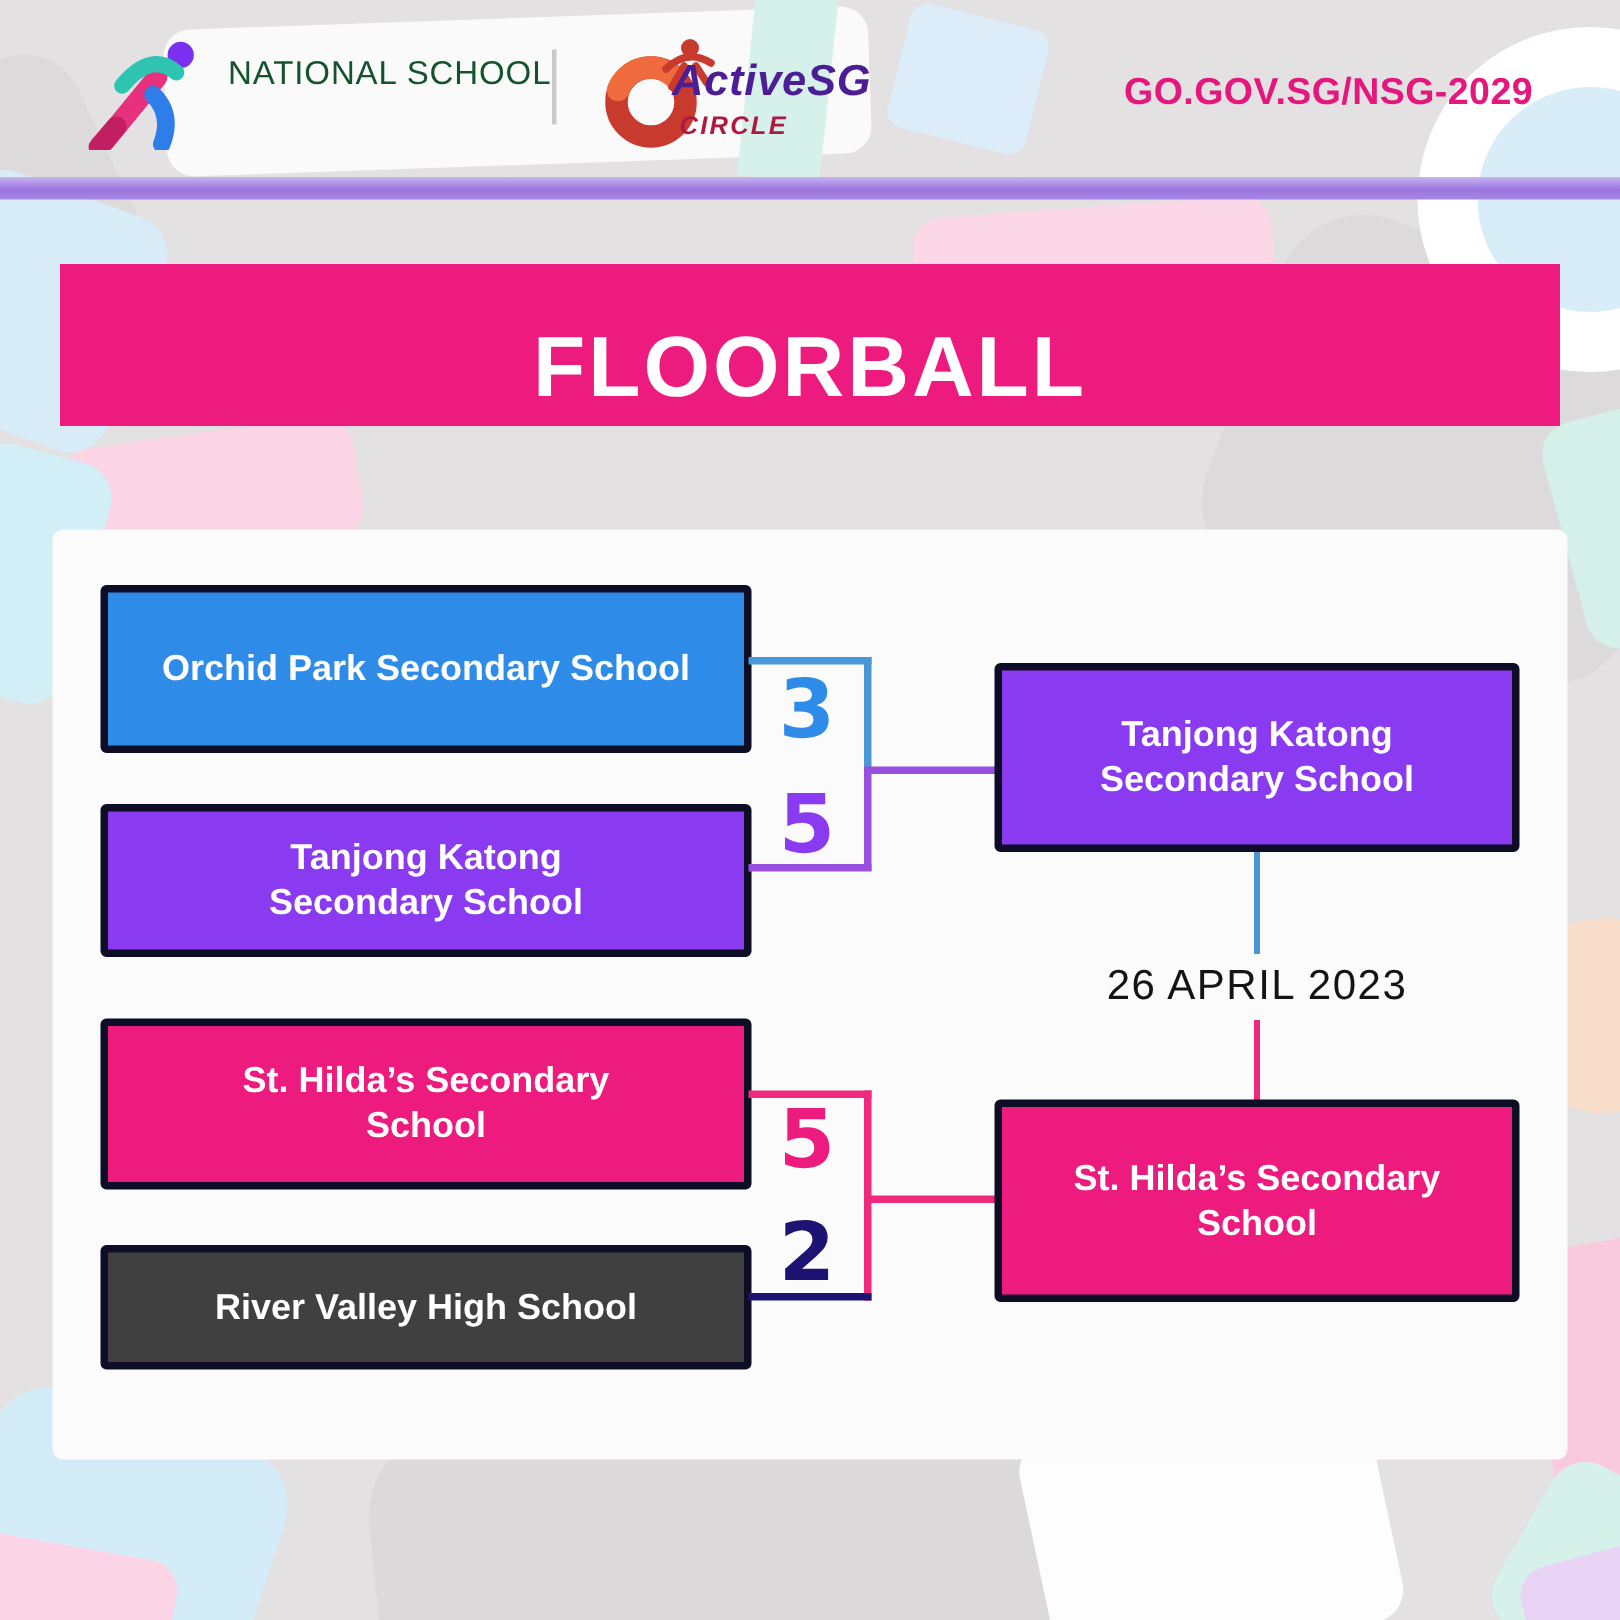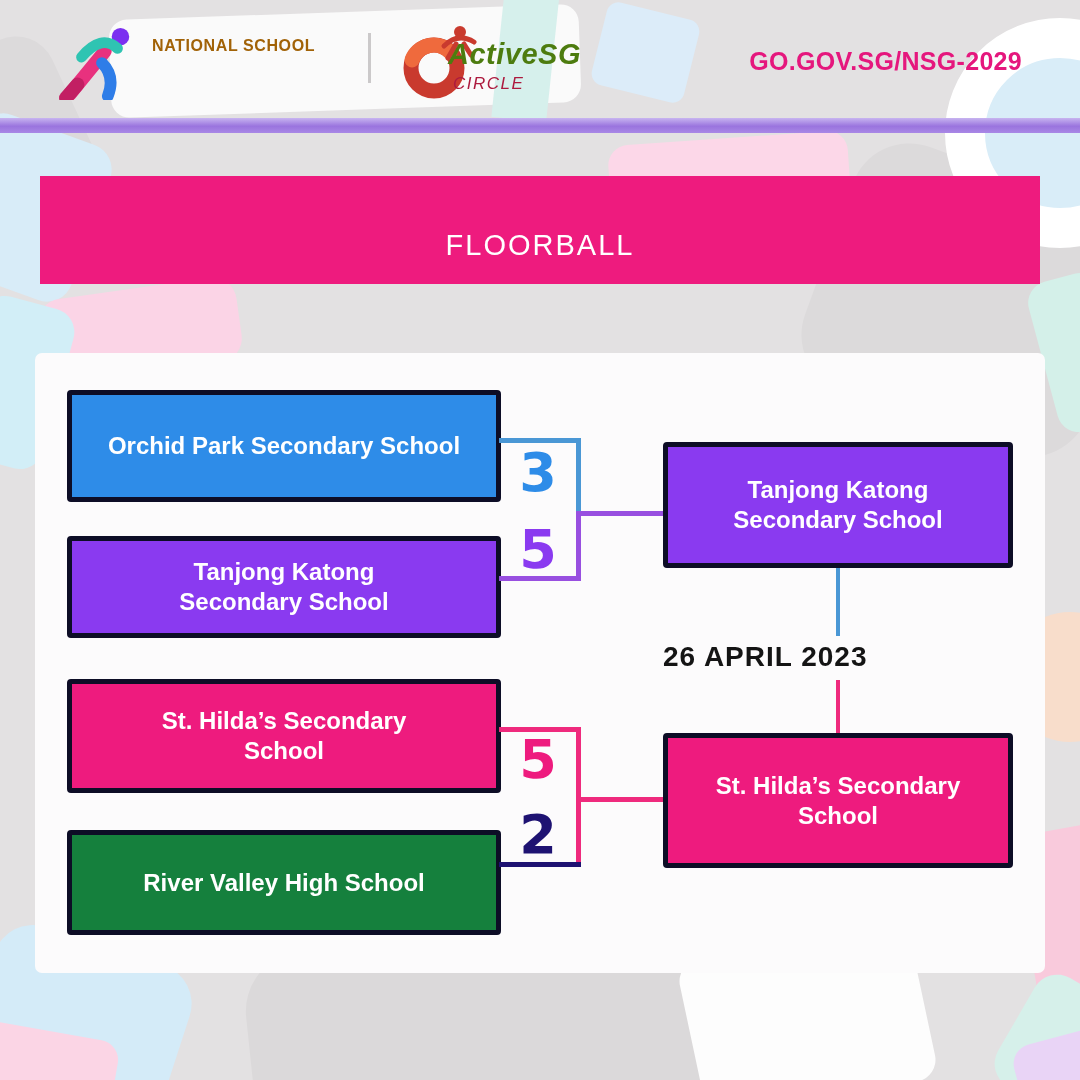--- a/index.html
+++ b/index.html
@@ -4,54 +4,54 @@
 <style>
   html,body{margin:0;padding:0;}
   body{width:1080px;height:1080px;font-family:"Liberation Sans",sans-serif;}
   .canvas{position:relative;width:1080px;height:1080px;background:#e3e1e2;overflow:hidden;}
 
   
   .shape{position:absolute;}
 
   
   .nsg-logo-svg{position:absolute;left:55px;top:24px;}
-  .nsg-text{position:absolute;left:152px;top:36px;font-weight:bold;font-size:16px;
-    letter-spacing:.6px;color:#a16207;line-height:1.2;}
+  .nsg-text{position:absolute;left:152px;top:36px;font-weight:normal;font-size:22px;
+    letter-spacing:.6px;color:#14532d;line-height:1.2;}
   .hdr-divider{position:absolute;left:368px;top:33px;width:3px;height:50px;background:#cbc9ca;}
   .asg-svg{position:absolute;left:398px;top:22px;}
   .asg-brand{position:absolute;left:448px;top:38px;font-size:29px;font-style:italic;
-    font-weight:800;color:#4d7c0f;letter-spacing:.5px;}
+    font-weight:800;color:#4c1d95;letter-spacing:.5px;}
   .asg-circle{position:absolute;left:453px;top:74px;font-size:17px;font-style:italic;
-    font-weight:400;color:#ad1a3e;letter-spacing:1.5px;}
+    font-weight:700;color:#ad1a3e;letter-spacing:1.5px;}
   .hdr-url{position:absolute;right:58px;top:47px;font-size:25px;font-weight:800;
     color:#e5177d;letter-spacing:.3px;}
 
   .stripe{position:absolute;left:0;top:118px;width:1080px;height:15px;
     background:linear-gradient(180deg,#c7b4f0 0%,#9a74de 55%,#a988e6 100%);}
 
   
   .banner{position:absolute;left:40px;top:176px;width:1000px;height:108px;background:#ee1b7e;
     display:flex;flex-direction:column;align-items:center;justify-content:center;color:#fff;text-align:center;}
-  .banner-title{font-size:29px;font-weight:400;letter-spacing:2px;line-height:1.05;margin-top:31px;}
+  .banner-title{font-size:57px;font-weight:700;letter-spacing:2px;line-height:1.05;margin-top:31px;}
   .banner-sub{font-size:27px;font-weight:800;letter-spacing:.2px;margin-top:4px;}
 
   
   .panel{position:absolute;left:35px;top:353px;width:1010px;height:620px;background:#fcfbfc;border-radius:7px;}
 
   
   .team-box{position:absolute;display:flex;align-items:center;justify-content:center;
     border:5px solid #0d0d26;border-radius:4px;box-sizing:border-box;color:#fff;
     font-weight:bold;font-size:24px;line-height:1.25;text-align:center;}
   .team-name{display:inline-block;}
   .narrow{max-width:300px;}
   .narrow-sm{max-width:290px;}
   .box-a{left:67px;top:390px;width:434px;height:112px;background:#2e8ce8;}
   .box-b{left:67px;top:536px;width:434px;height:102px;background:#8a3af0;}
   .box-c{left:67px;top:679px;width:434px;height:114px;background:#ee1b7e;}
-  .box-d{left:67px;top:830px;width:434px;height:105px;background:#15803d;}
+  .box-d{left:67px;top:830px;width:434px;height:83px;background:#404040;}
   .box-w1{left:663px;top:442px;width:350px;height:126px;background:#8a3af0;}
   .box-w2{left:663px;top:733px;width:350px;height:135px;background:#ee1b7e;}
 
   
   .score{position:absolute;left:503px;width:70px;text-align:center;font-size:54px;font-weight:800;
     font-family:"DejaVu Sans",sans-serif;line-height:1;}
   .score-1{top:446px;color:#2e8ce8;}
   .score-2{top:523px;color:#8a3af0;}
   .score-3{top:733px;color:#ee1b7e;}
   .score-4{top:808px;color:#1e1272;}
@@ -63,22 +63,22 @@
   .u-purp-v {left:576px;top:513px;width:5px;height:67px;background:#984fe0;}
   .u-purp-h {left:499px;top:576px;width:82px;height:5px;background:#984fe0;}
   .u-mid-h  {left:576px;top:511px;width:89px;height:5px;background:#984fe0;}
   .f-blue-v {left:836px;top:566px;width:4px;height:70px;background:#4a97d5;}
   .f-pink-v {left:836px;top:680px;width:4px;height:55px;background:#ef2a7d;}
   .l-pink-h {left:499px;top:727px;width:82px;height:5px;background:#ef2a7d;}
   .l-pink-v {left:576px;top:727px;width:5px;height:140px;background:#ef2a7d;}
   .l-navy-h {left:499px;top:862px;width:82px;height:5px;background:#1e1272;}
   .l-mid-h  {left:576px;top:797px;width:89px;height:5px;background:#ef2a7d;}
 
-  .final-date{position:absolute;left:663px;top:641px;width:350px;
-    font-size:28px;font-weight:700;color:#141414;letter-spacing:1px;}
+  .final-date{position:absolute;left:663px;top:641px;width:350px;text-align:center;
+    font-size:28px;font-weight:400;color:#141414;letter-spacing:1px;}
 </style>
 </head>
 <body>
 
 <div class="canvas">
 
   <div class="shape" style="left:-40px;top:40px;width:130px;height:230px;background:#dcdadb;border-radius:40px;transform:rotate(-25deg);"></div>
   <div class="shape" style="left:820px;top:170px;width:300px;height:260px;background:#dcdadb;border-radius:60px;transform:rotate(20deg);"></div>
   <div class="shape" style="left:250px;top:930px;width:520px;height:220px;background:#dbd9da;border-radius:60px;transform:rotate(-6deg);"></div>
   <div class="shape" style="left:110px;top:12px;width:470px;height:98px;background:#fafafa;border-radius:18px;transform:rotate(-2deg);"></div>

